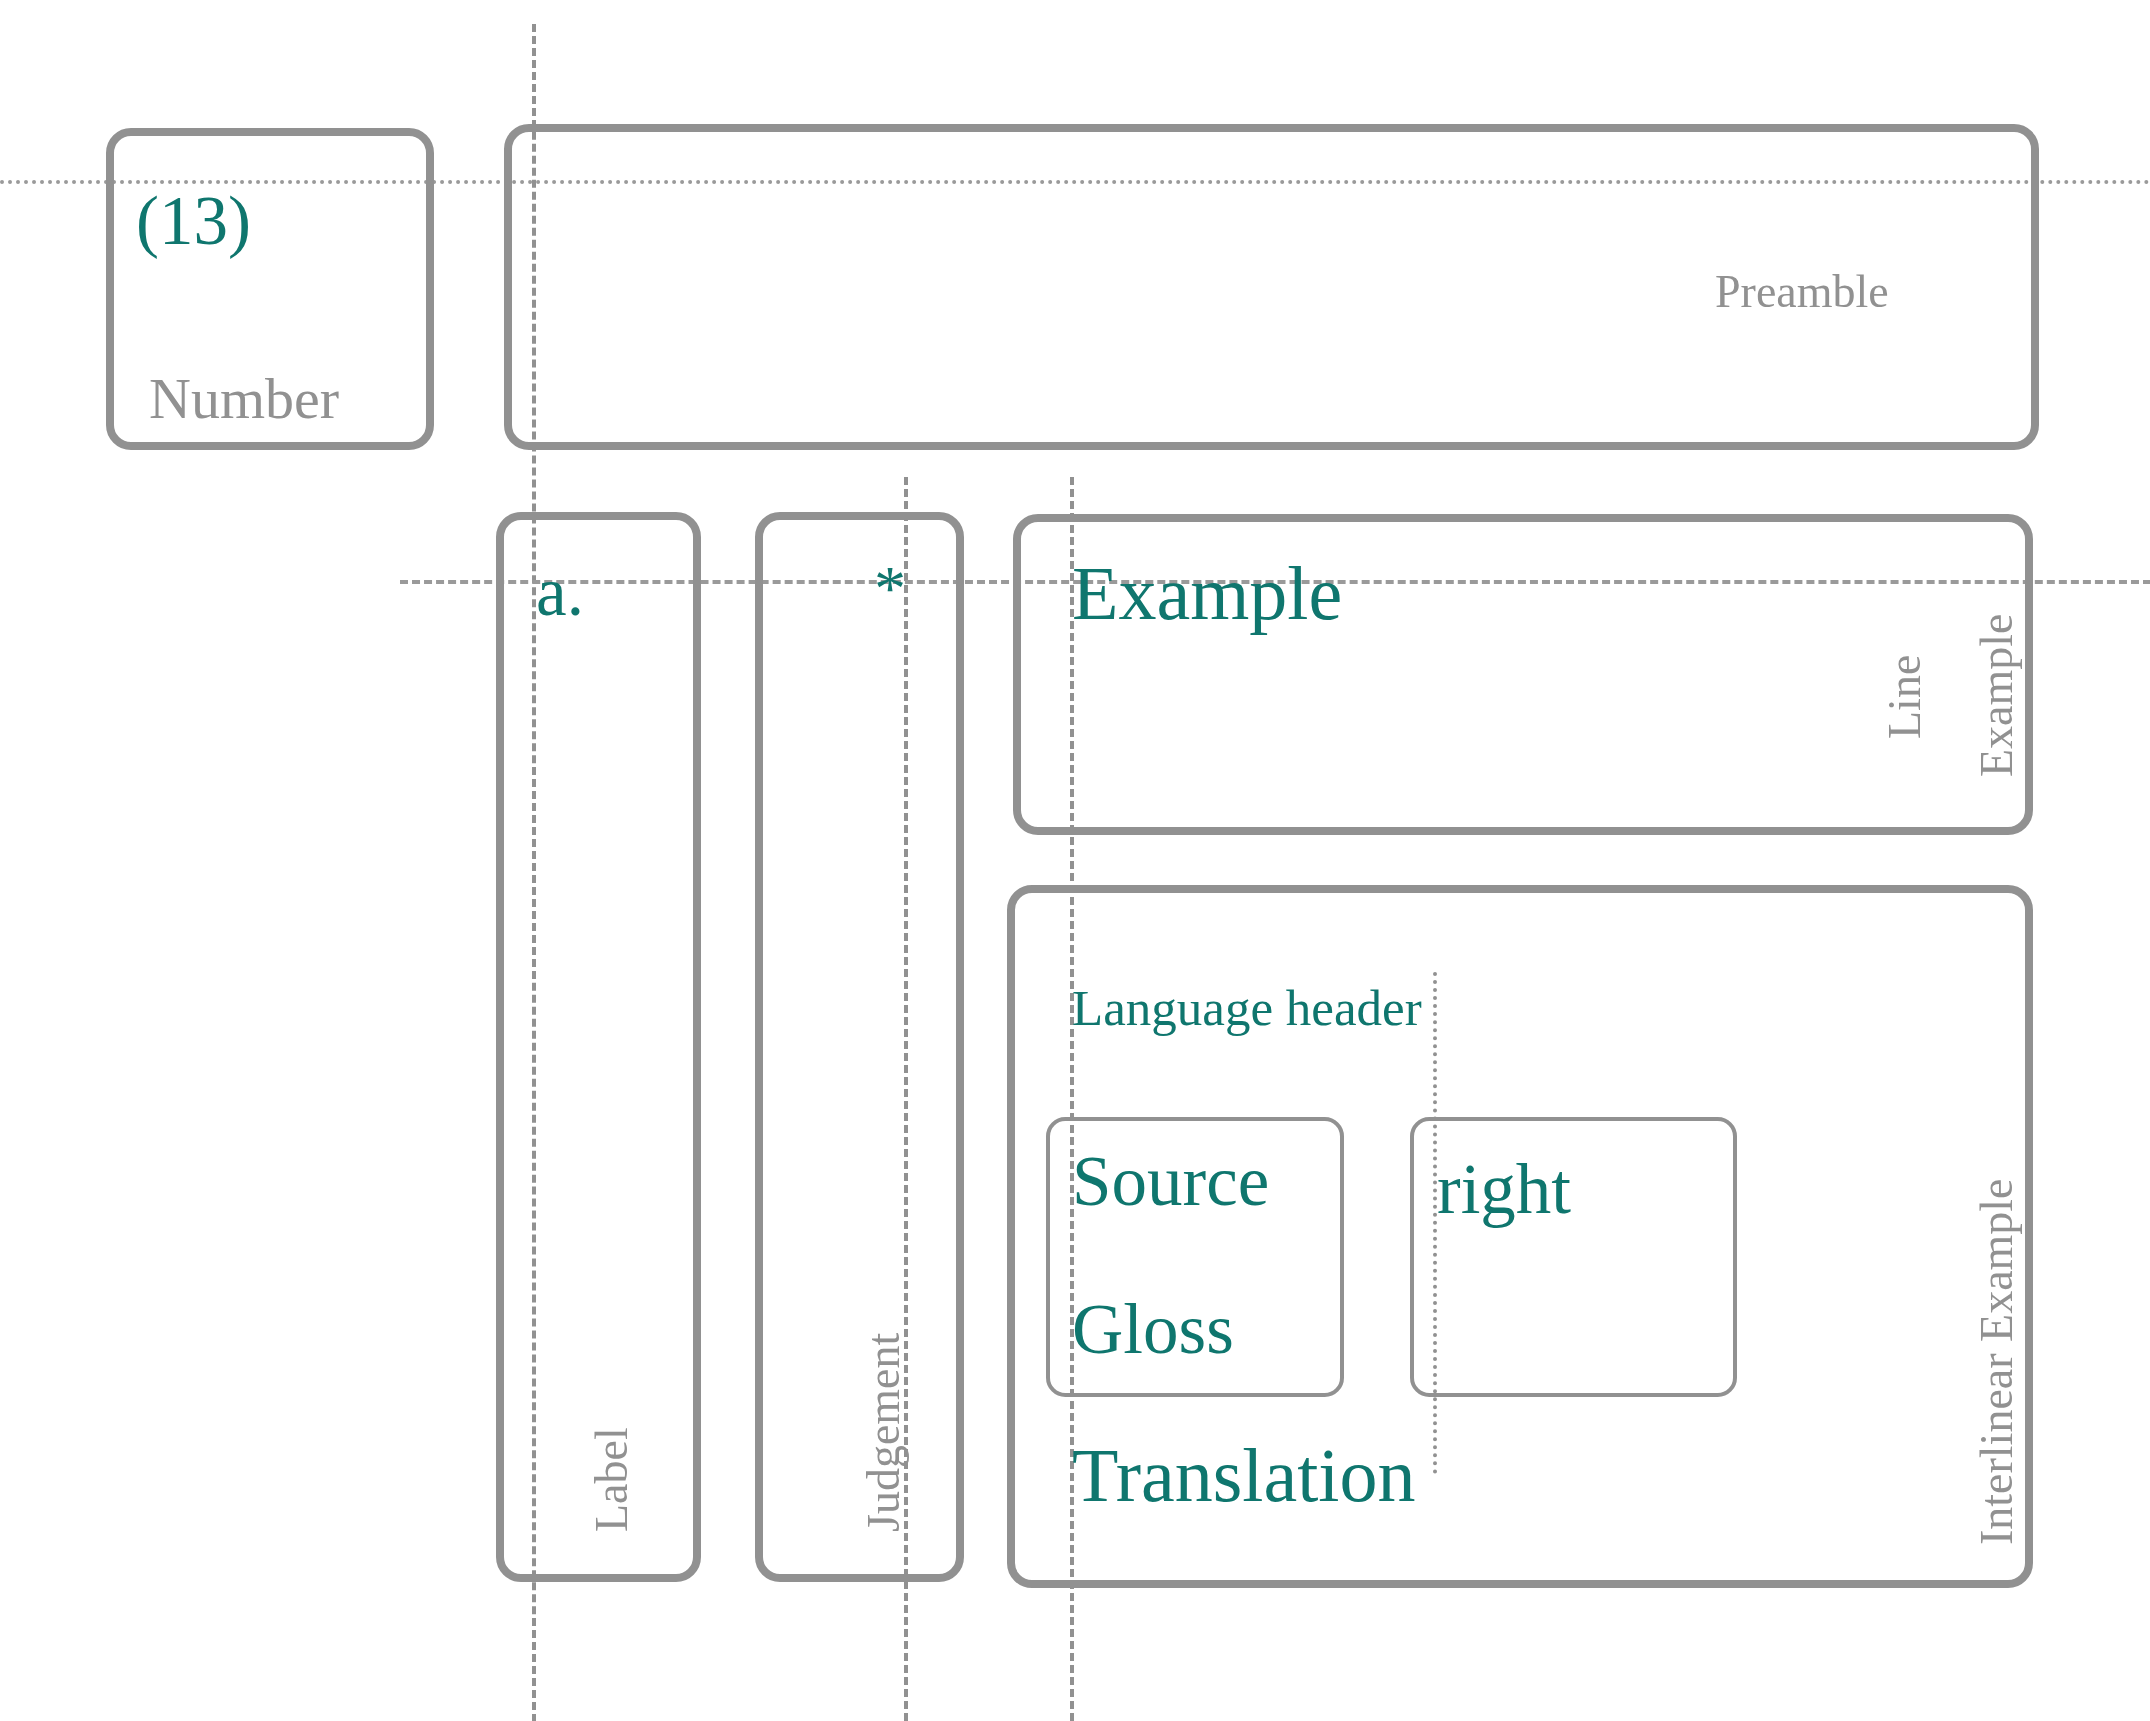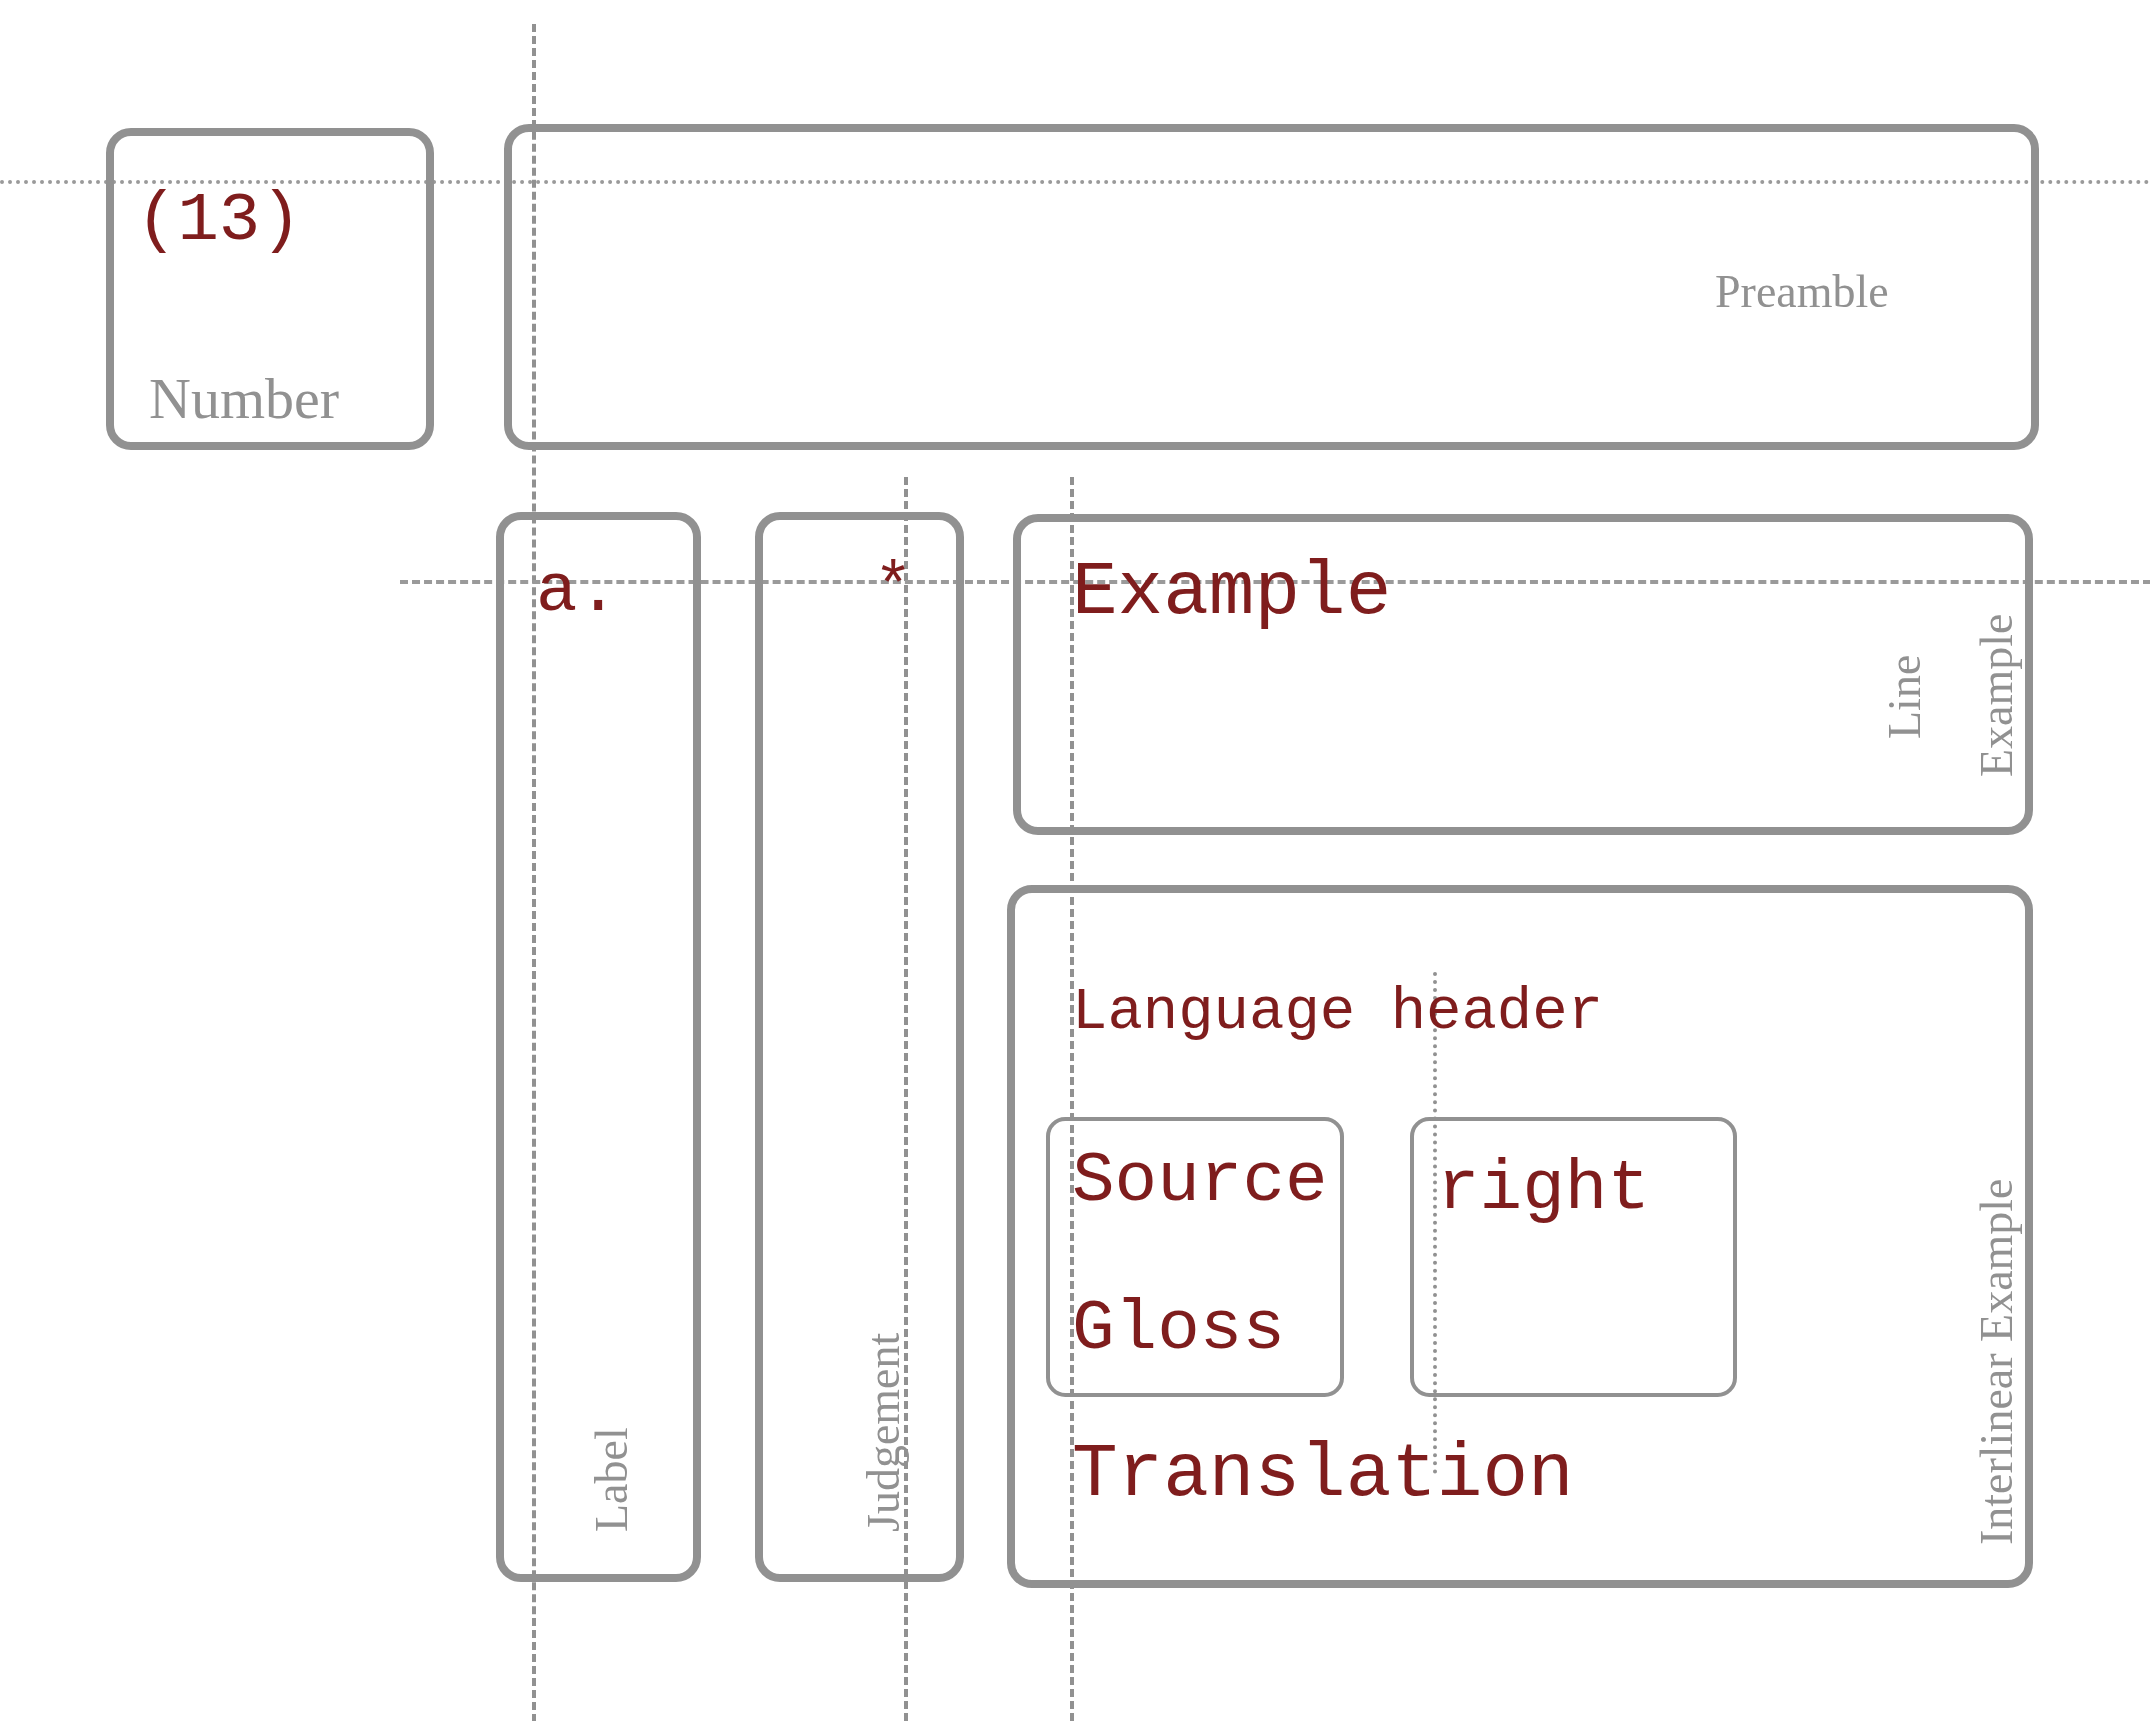--- a/index.html
+++ b/index.html
@@ -31,22 +31,22 @@
     background:transparent;
     box-sizing:border-box;
   }
   .box.inner{
     border-width:4.8px;
     border-radius:19.3px;
   }
   
   .maintext{
     position:absolute;
-    color:#7f1d1d;
-    font-family:Liberation Mono, monospace;
+    color:#0f766e;
+    font-family:Liberation Serif, serif;
     font-weight:400;
     white-space:nowrap;
     line-height:1;
   }
   .tag{
     position:absolute;
     color:#919191;
     font-family:"Liberation Serif", serif;
     white-space:nowrap;
     line-height:1;
@@ -88,21 +88,21 @@
   <div class="maintext" style="left:874px;top:557px;font-size:64px;">*</div>
   <div class="tag rot" style="left:861px;top:1532px;font-size:46px;">Judgement</div>
 
   <div class="box" style="left:1013px;top:514px;width:1020px;height:321px;"></div>
   <div class="maintext" style="left:1072px;top:555px;font-size:76px;">Example</div>
   <div class="tag rot" style="left:1882px;top:739px;font-size:46px;">Line</div>
   <div class="tag rot" style="left:1974px;top:777px;font-size:46px;">Example</div>
 
   <div class="box" style="left:1007px;top:885px;width:1026px;height:703px;"></div>
 
-  <div class="maintext" style="left:1072px;top:983px;font-size:59px;text-align:right;">Language header</div>
+  <div class="maintext" style="left:1072px;top:983px;font-size:51px;text-align:right;">Language header</div>
 
   <div class="box inner" style="left:1046px;top:1117px;width:298px;height:280px;"></div>
   <div class="maintext" style="left:1072px;top:1146px;font-size:71px;">Source</div>
   <div class="maintext" style="left:1072px;top:1294px;font-size:71px;">Gloss</div>
 
   <div class="box inner" style="left:1410px;top:1117px;width:327px;height:280px;"></div>
   <div class="maintext" style="left:1437px;top:1146px;font-size:71px;margin-top:8px;">right</div>
 
   <div class="maintext" style="left:1072px;top:1437px;font-size:76px;">Translation</div>
 

